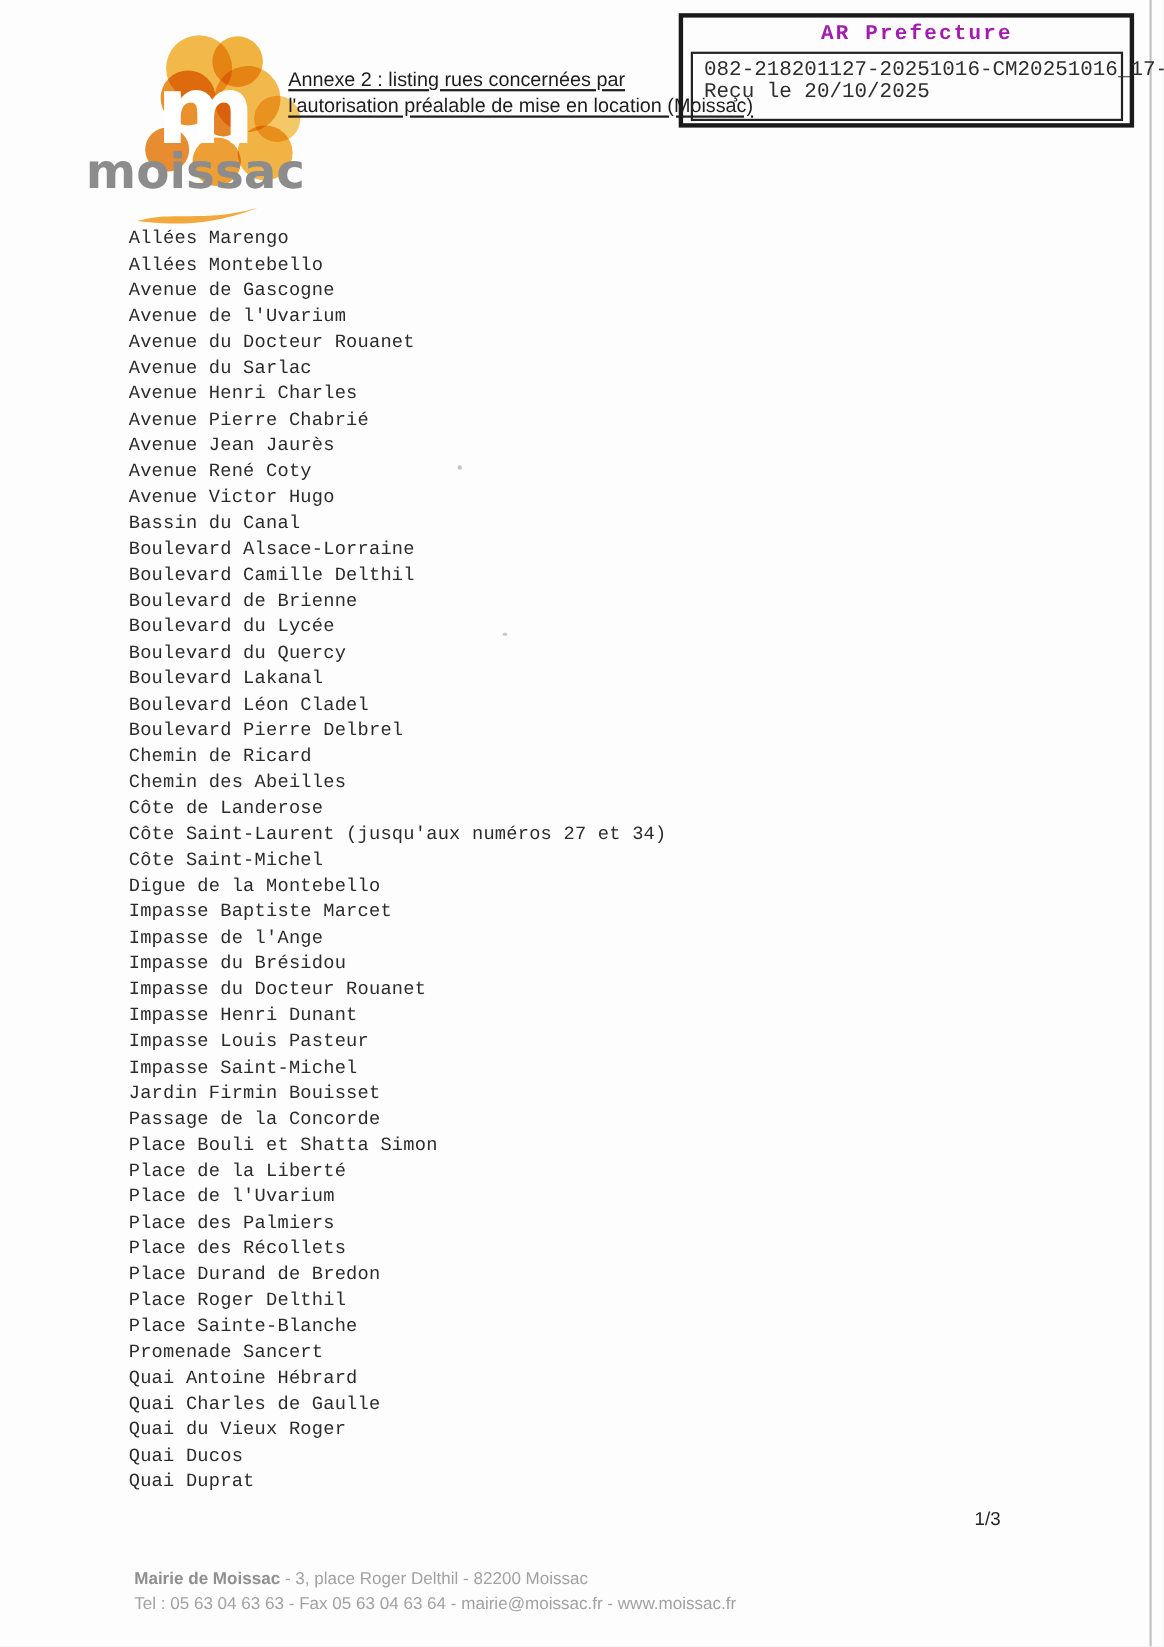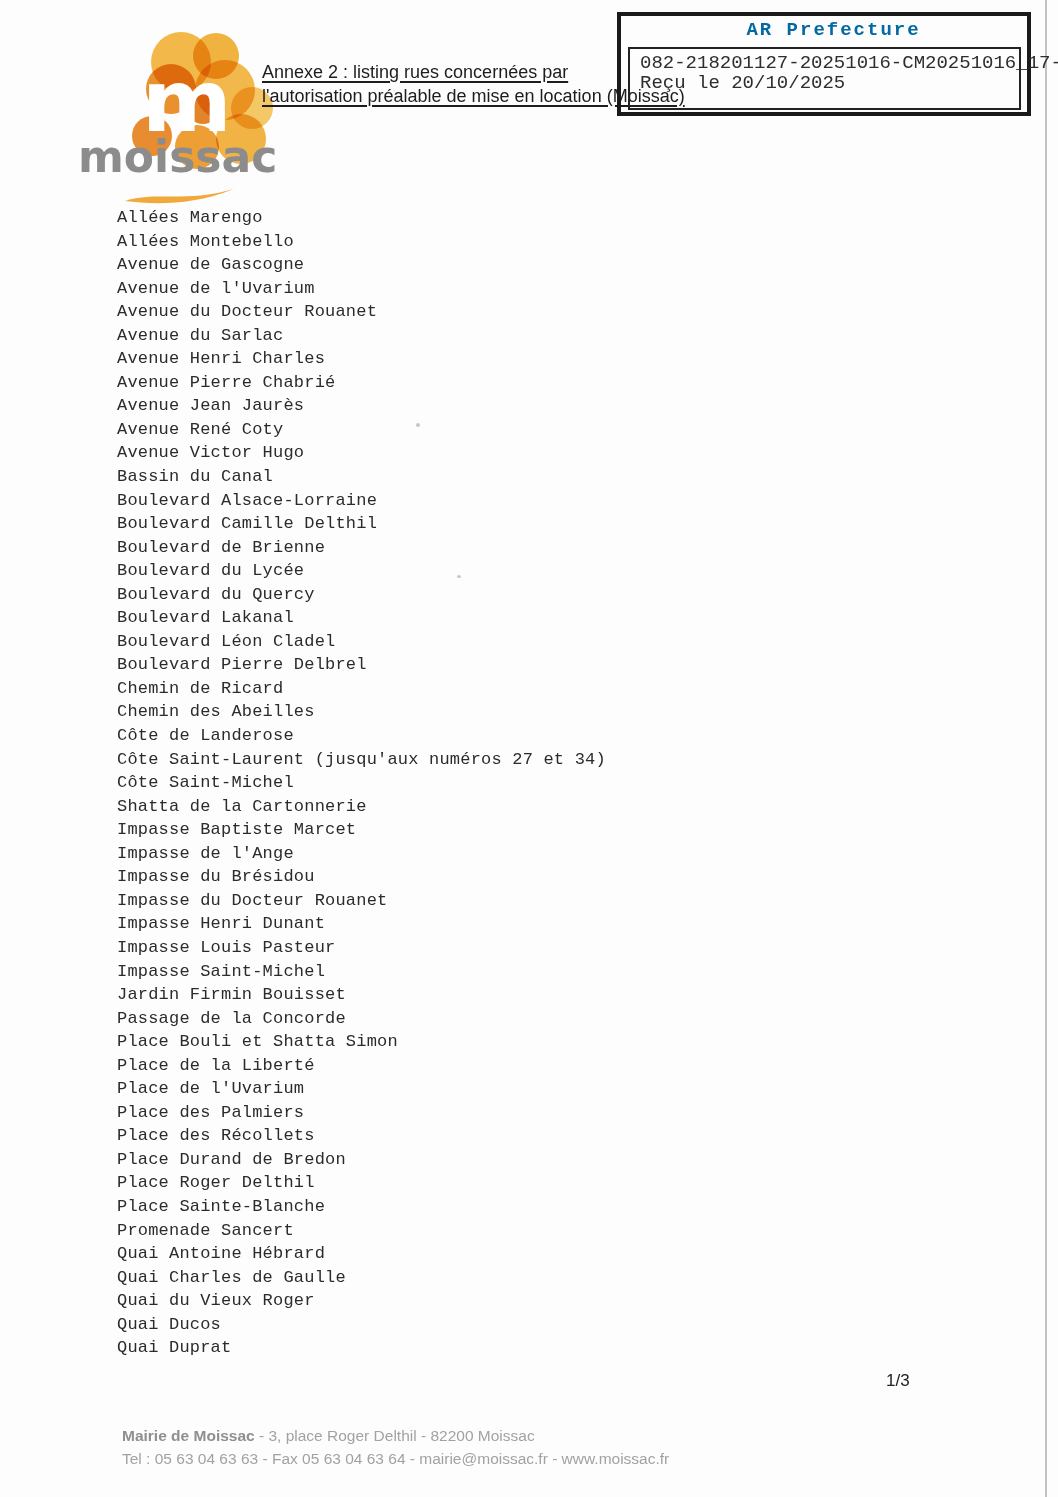--- a/index.html
+++ b/index.html
@@ -42,21 +42,21 @@
   .doc-title span {
     text-decoration:underline; text-decoration-thickness:2px; text-underline-offset:3px;
   }
 
   
   .stamp {
     position:absolute; left:617px; top:12px; width:406px; height:96px;
     border:4px solid var(--stamp-border); z-index:5; background:transparent;
   }
   .stamp-header {
-    margin-top:3px; text-align:center; color:#0369a1;
+    margin-top:3px; text-align:center; color:#a21caf;
     font-family:"Liberation Mono", monospace; font-weight:bold;
     font-size:19px; letter-spacing:2px;padding-left:19px;
   }
   .stamp-inner {
     position:absolute; left:7px; top:31px; right:6px; bottom:2px;
     border:2px solid #222; padding:4px 0 0 10px;
     font-family:Liberation Mono, monospace; font-size:19px;
     line-height:20px; color:#2e2e2e; white-space:nowrap;
   }
 
@@ -136,21 +136,21 @@
       <div class="street">Boulevard du Lycée</div>
       <div class="street">Boulevard du Quercy</div>
       <div class="street">Boulevard Lakanal</div>
       <div class="street">Boulevard Léon Cladel</div>
       <div class="street">Boulevard Pierre Delbrel</div>
       <div class="street">Chemin de Ricard</div>
       <div class="street">Chemin des Abeilles</div>
       <div class="street">Côte de Landerose</div>
       <div class="street">Côte Saint-Laurent (jusqu'aux numéros 27 et 34)</div>
       <div class="street">Côte Saint-Michel</div>
-      <div class="street">Shatta de la Cartonnerie</div>
+      <div class="street">Digue de la Montebello</div>
       <div class="street">Impasse Baptiste Marcet</div>
       <div class="street">Impasse de l'Ange</div>
       <div class="street">Impasse du Brésidou</div>
       <div class="street">Impasse du Docteur Rouanet</div>
       <div class="street">Impasse Henri Dunant</div>
       <div class="street">Impasse Louis Pasteur</div>
       <div class="street">Impasse Saint-Michel</div>
       <div class="street">Jardin Firmin Bouisset</div>
       <div class="street">Passage de la Concorde</div>
       <div class="street">Place Bouli et Shatta Simon</div>

